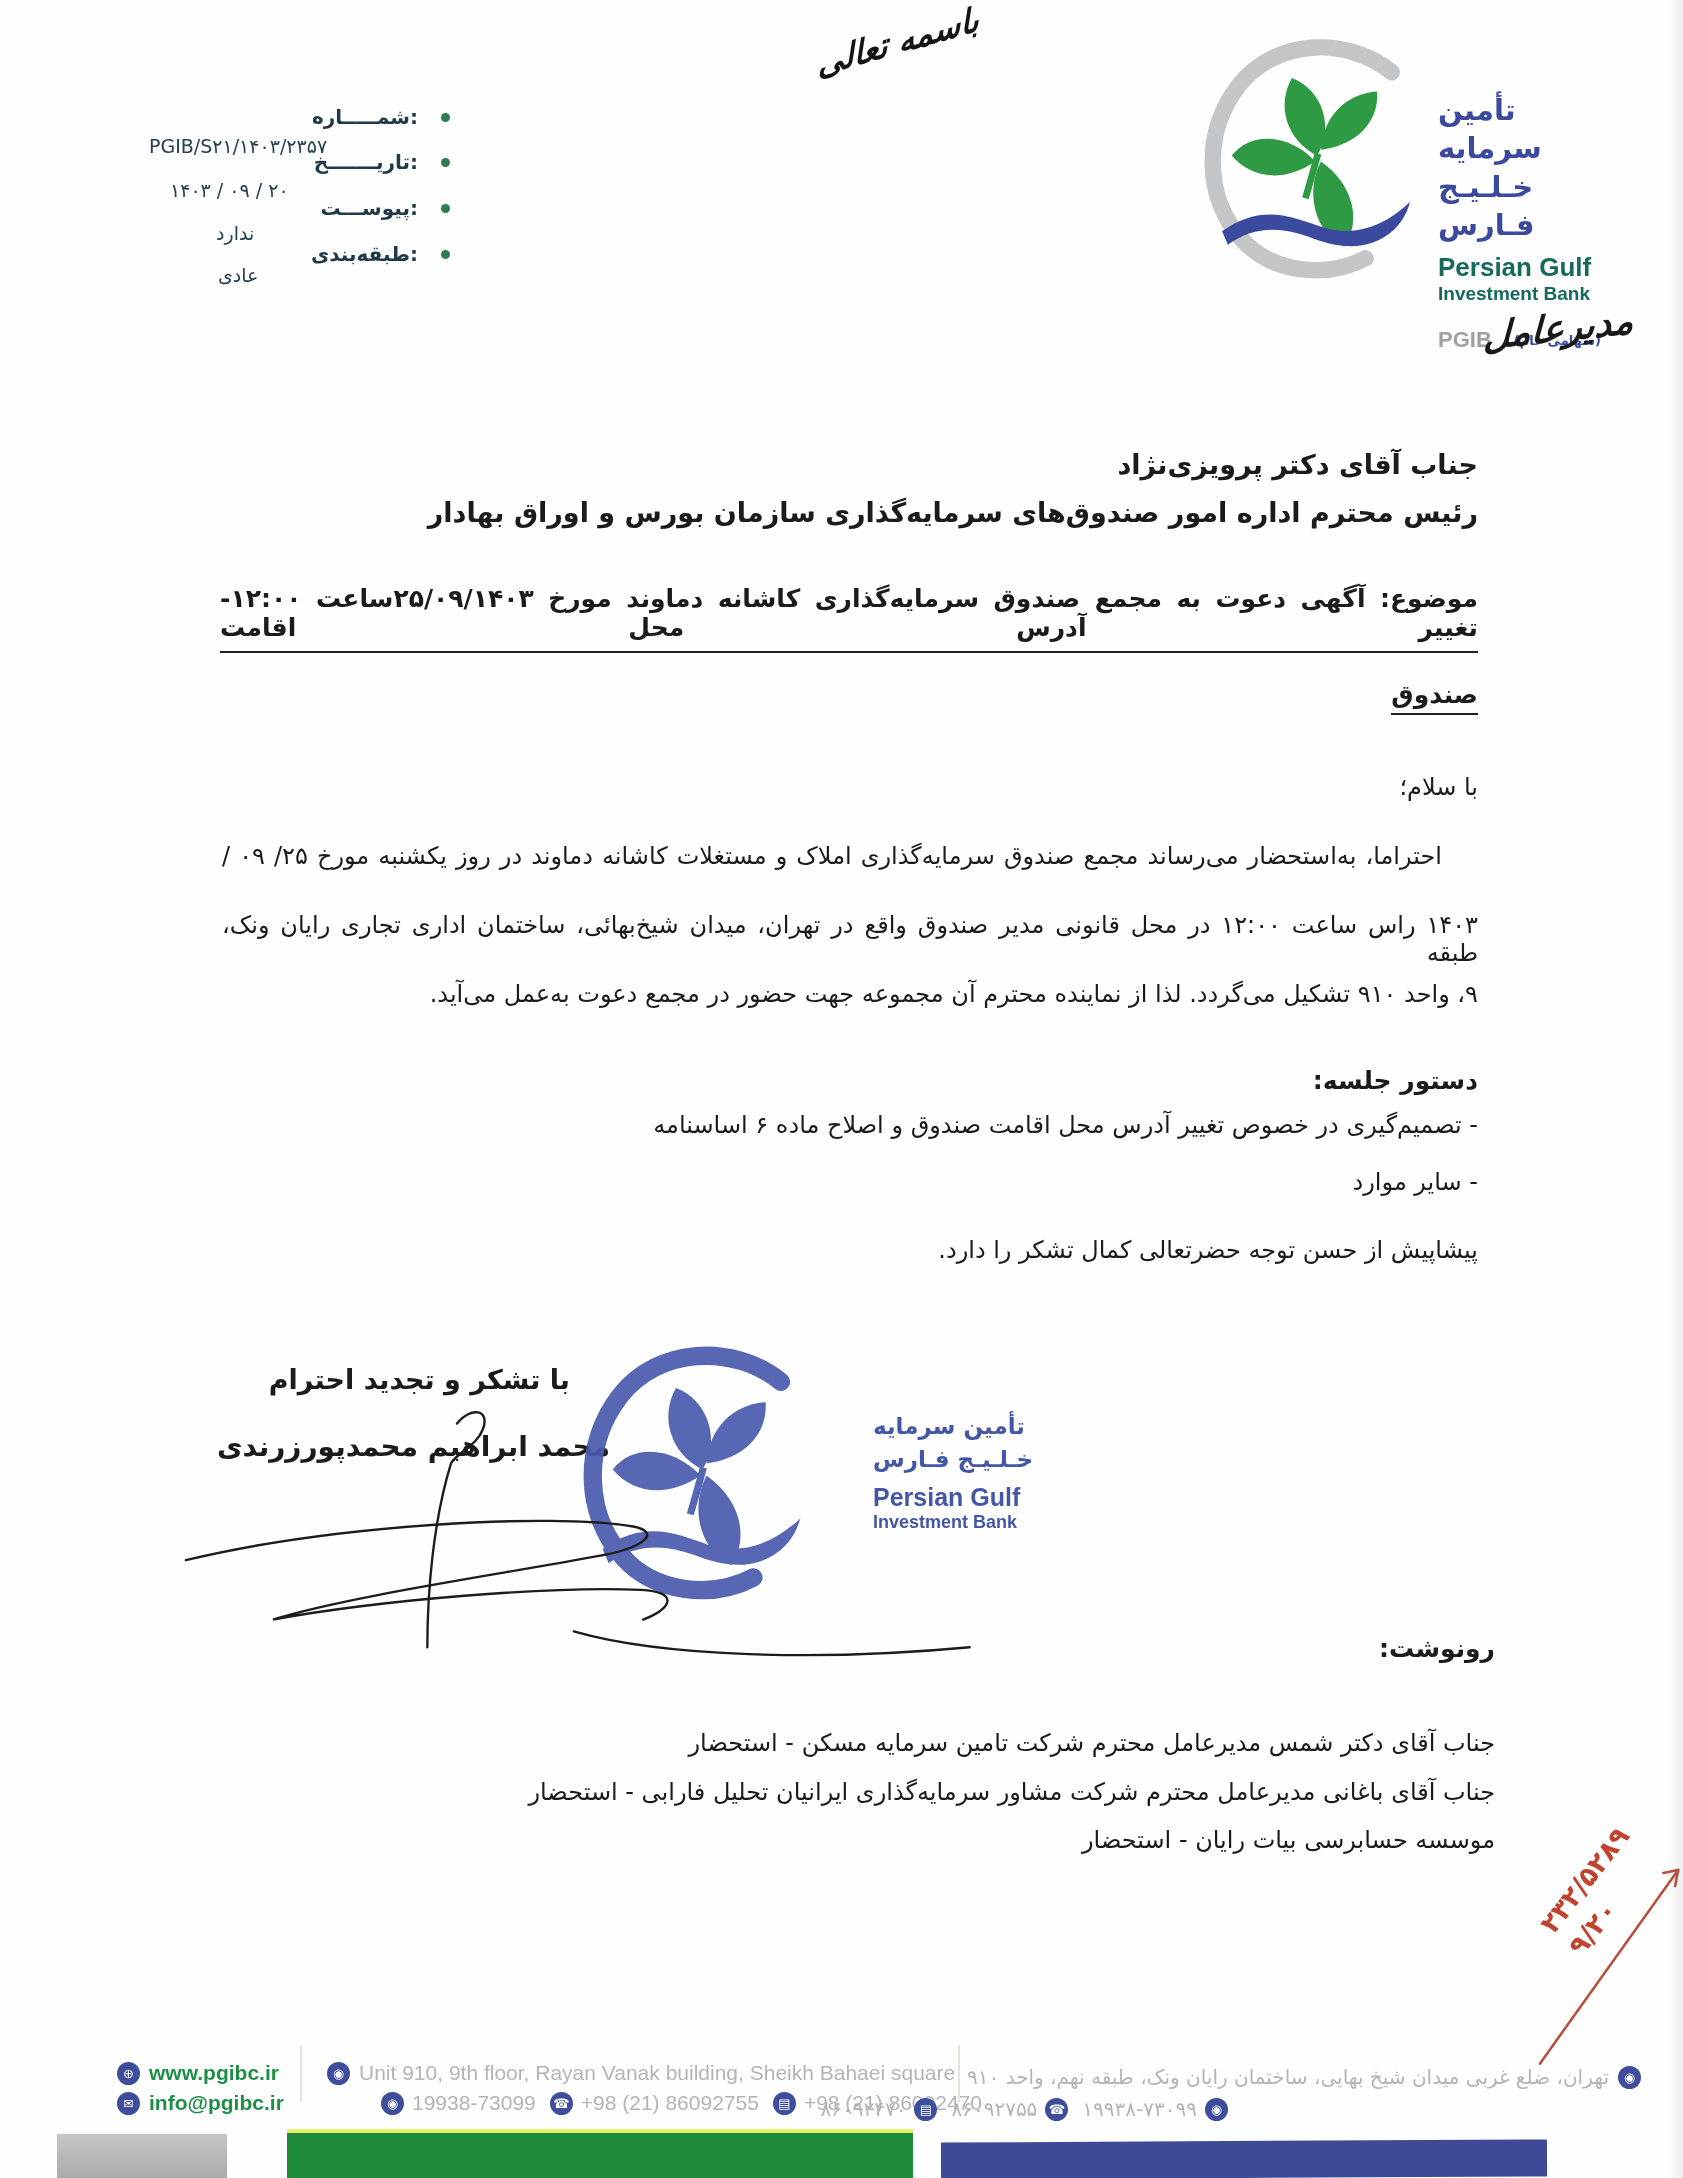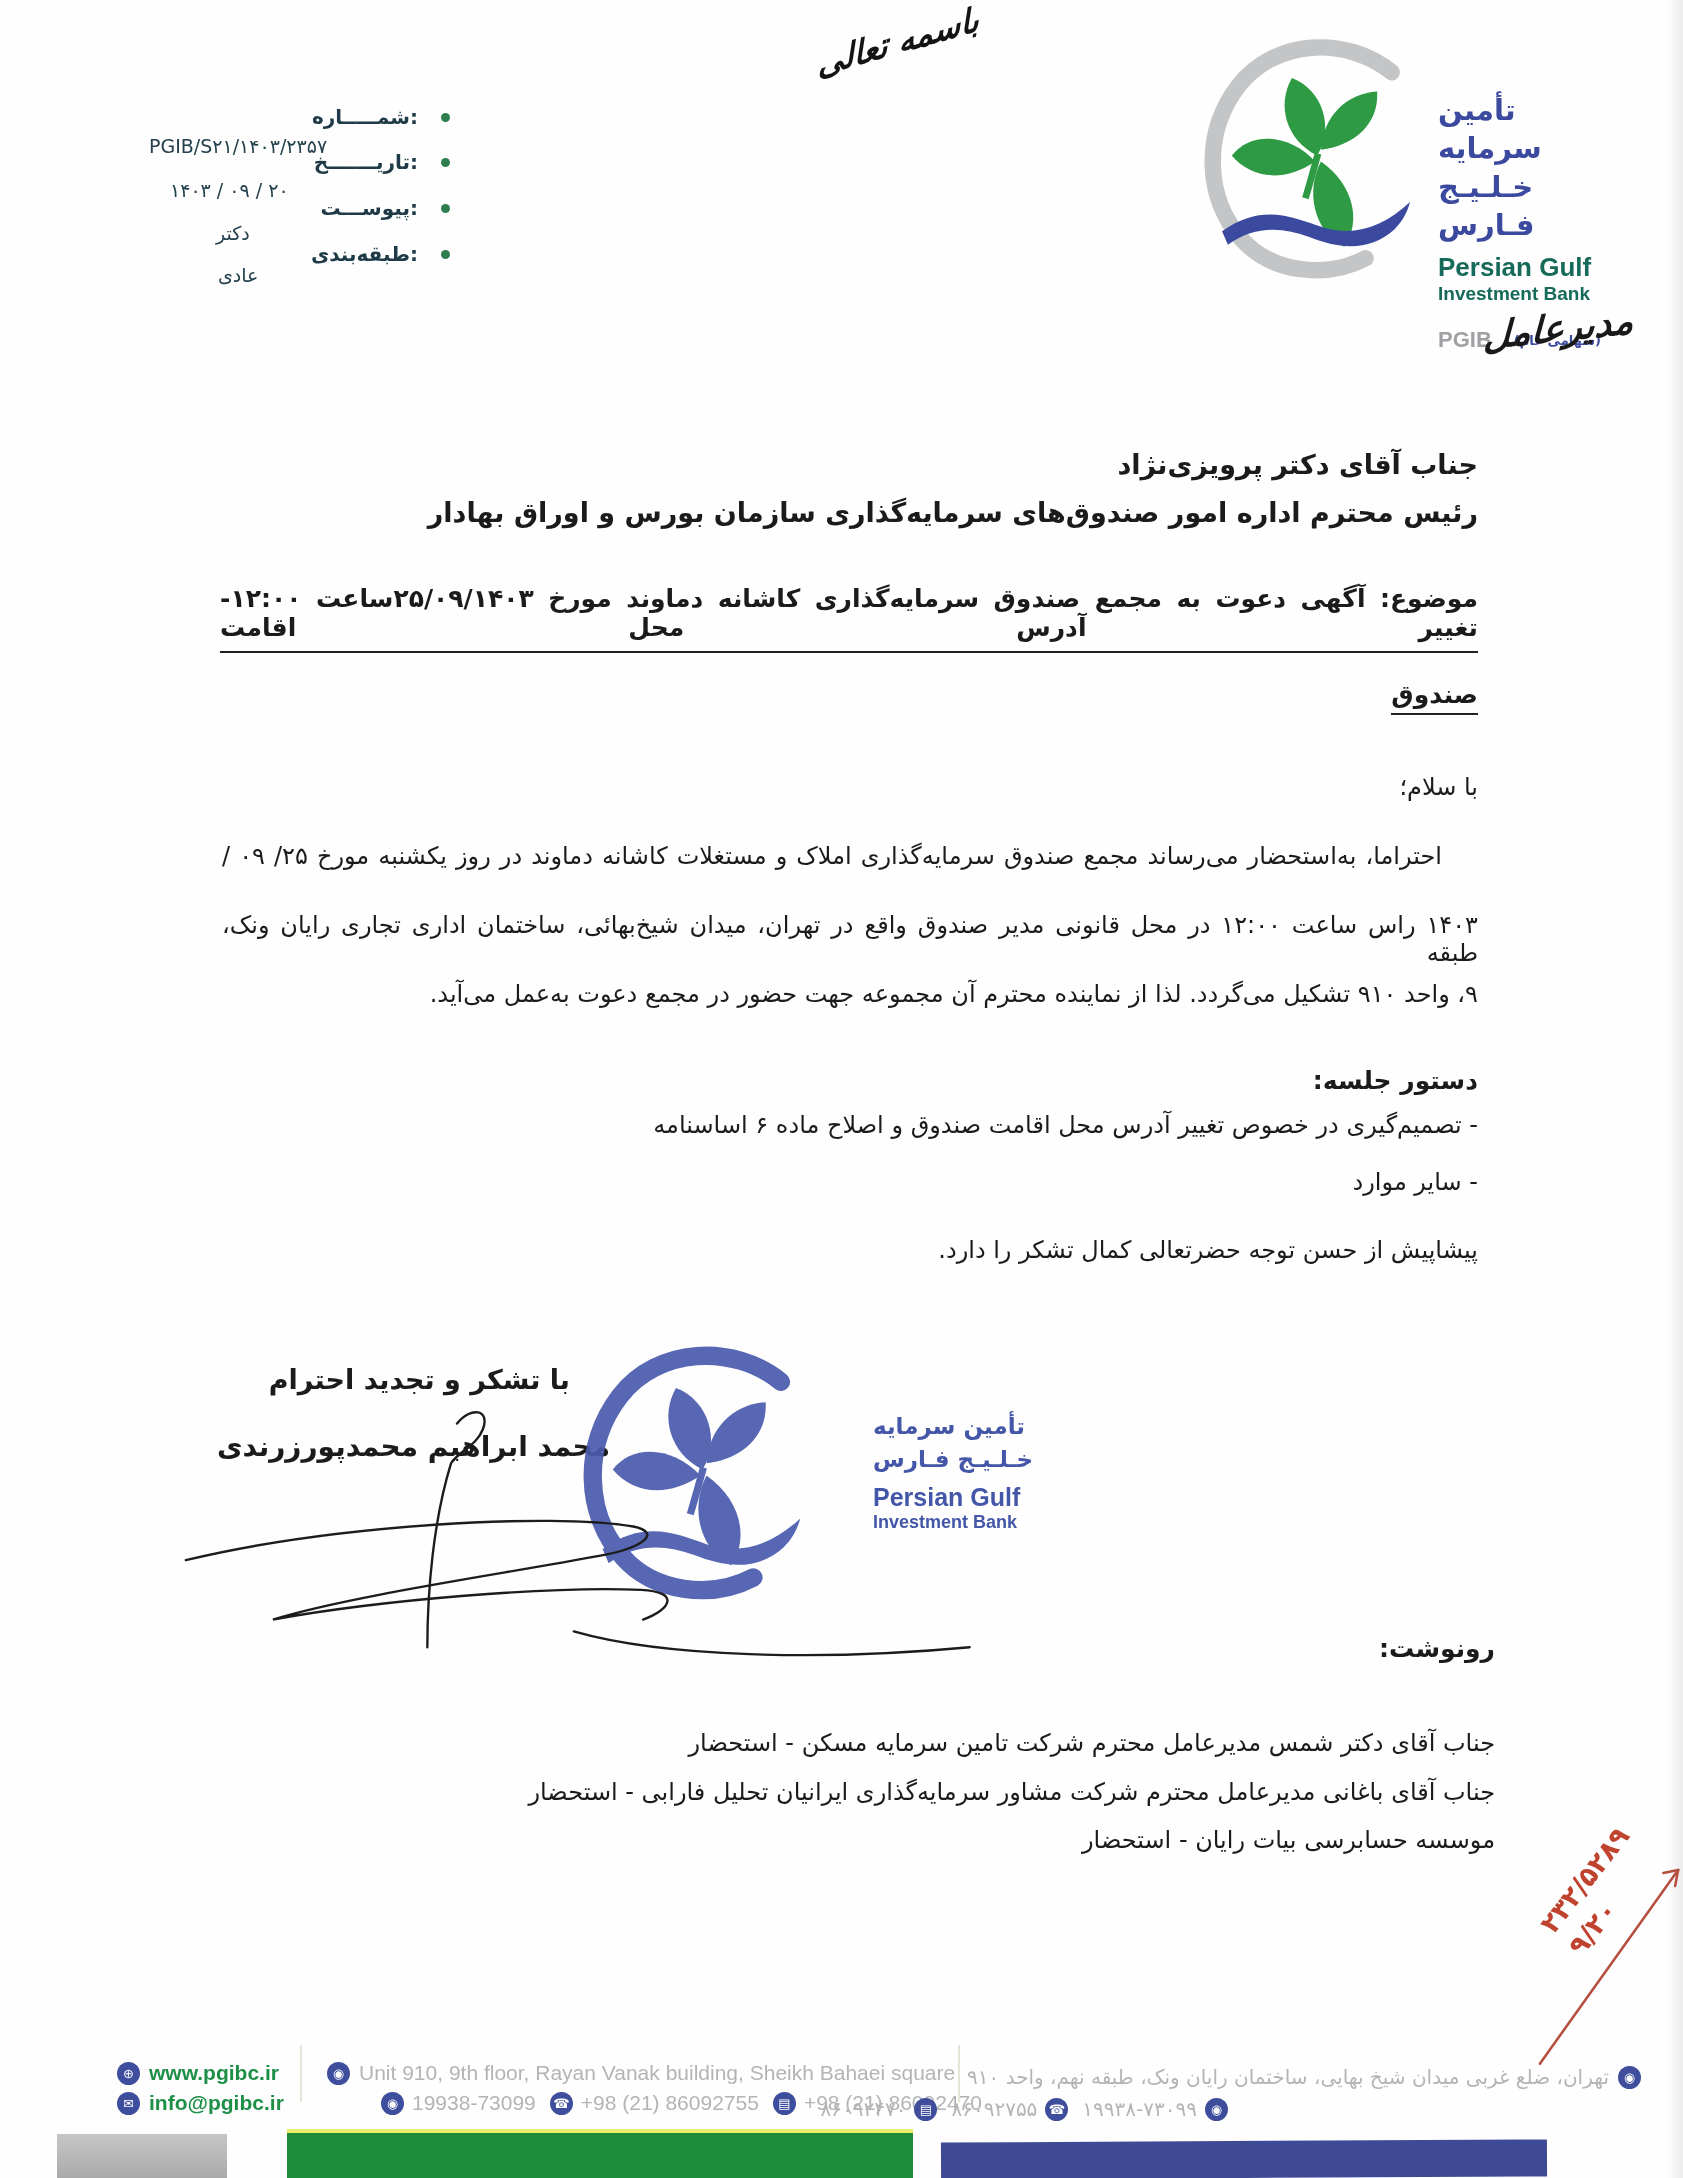--- a/index.html
+++ b/index.html
@@ -88,21 +88,21 @@
   <div class="meta-label" style="top:150px">
     <span class="dot"></span>
     <span>تاریـــــــخ:</span>
   </div>
   <div class="meta-value" style="left:170px;top:179px" dir="ltr">۱۴۰۳ / ۰۹ / ۲۰</div>
 
   <div class="meta-label" style="top:196px">
     <span class="dot"></span>
     <span>پیوســـت:</span>
   </div>
-  <div class="meta-value" style="left:216px;top:222px">دکتر</div>
+  <div class="meta-value" style="left:216px;top:222px">ندارد</div>
 
   <div class="meta-label" style="top:242px">
     <span class="dot"></span>
     <span>طبقه‌بندی:</span>
   </div>
   <div class="meta-value" style="left:218px;top:264px">عادی</div>
 
   <div class="bismillah rtl">باسمه تعالی</div>
 
   <svg class="logo-emblem" viewBox="0 0 260 260">

